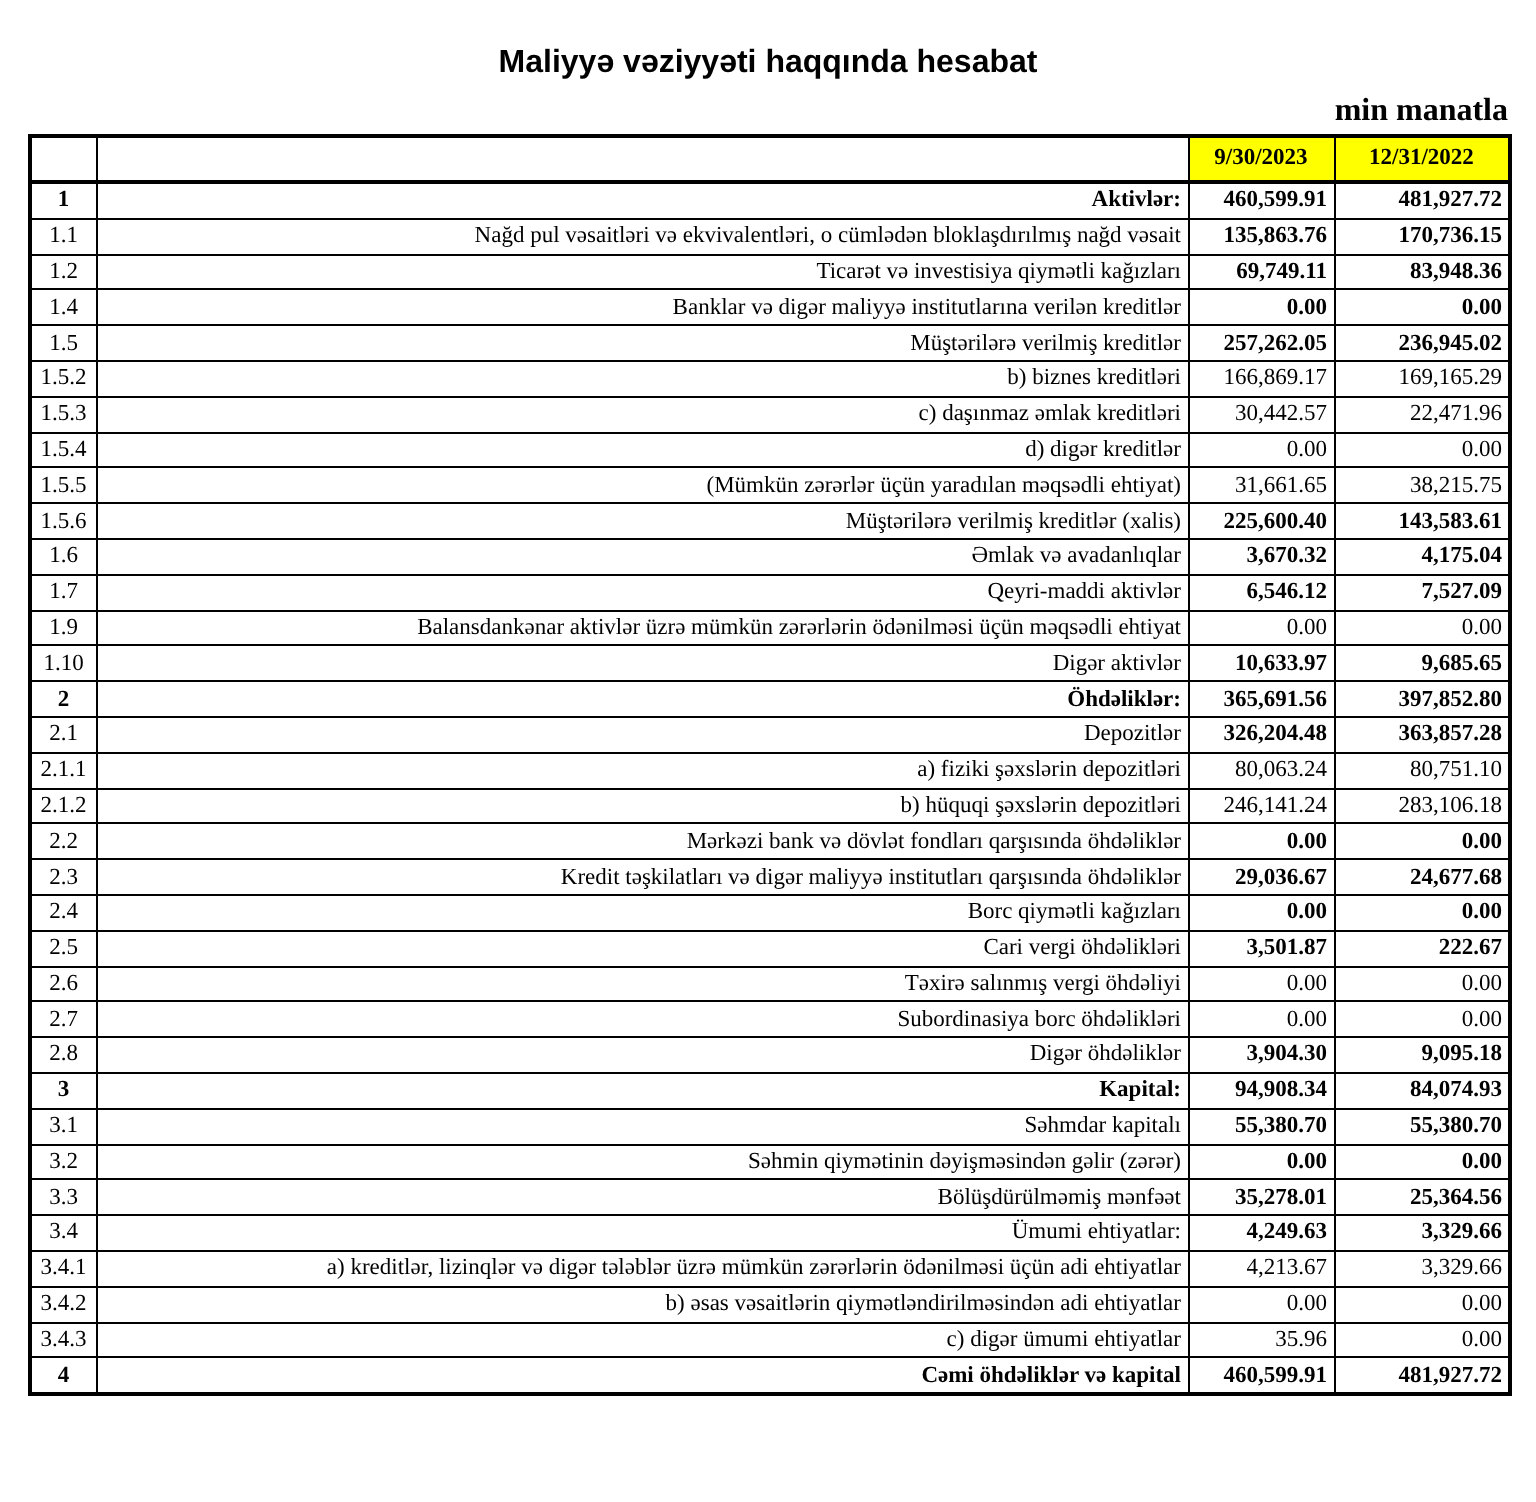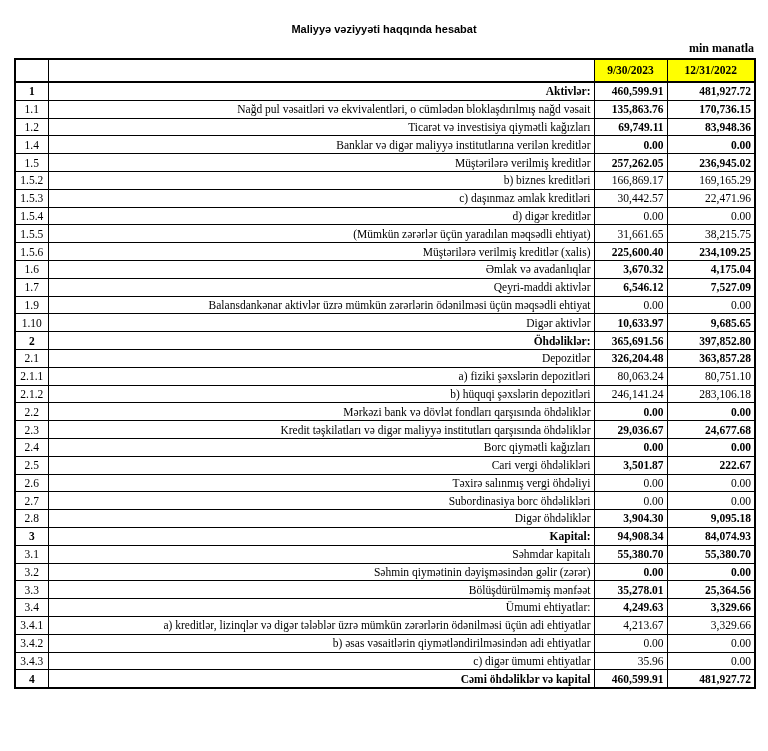--- a/index.html
+++ b/index.html
@@ -1,20 +1,20 @@
 <!DOCTYPE html>
 <html><head>
 <meta charset="utf-8">
 <style>
   html,body{margin:0;padding:0;background:#ffffff;}
   .page{position:relative;width:768px;height:751px;background:#ffffff;overflow:hidden;
         font-family:"Liberation Serif", serif;color:#000;}
   .title{margin:23px 0 0 0;text-align:center;
-         font-family:"Liberation Sans", sans-serif;font-weight:bold;font-size:11px;}
-  .unit-note{width:754px;text-align:right;font-weight:bold;font-size:12px;
+         font-family:"Liberation Sans", sans-serif;font-weight:bold;font-size:16px;}
+  .unit-note{width:754px;text-align:right;font-weight:bold;font-size:16px;
              margin-top:6px;margin-bottom:2px;}
   table.fin{margin-left:14px;border-collapse:collapse;table-layout:fixed;width:740px;
             border:2px solid #000;}
   table.fin col.c-no{width:33px;}
   table.fin col.c-label{width:546px;}
   table.fin col.c-v1{width:73px;}
   table.fin col.c-v2{width:88px;}
   table.fin th, table.fin td{border:1px solid #000;font-size:11.5px;line-height:1.05;
             padding:1px 3px;height:14.8px;overflow:hidden;white-space:nowrap;}
   table.fin thead th{height:19px;border-bottom:2px solid #000;}
@@ -98,21 +98,21 @@
         <tr>
           <td class="no">1.5.5</td>
           <td class="label">(Mümkün zərərlər üçün yaradılan məqsədli ehtiyat)</td>
           <td class="val">31,661.65</td>
           <td class="val">38,215.75</td>
         </tr>
         <tr>
           <td class="no">1.5.6</td>
           <td class="label">Müştərilərə verilmiş kreditlər (xalis)</td>
           <td class="val b">225,600.40</td>
-          <td class="val b">234,109.25</td>
+          <td class="val b">143,583.61</td>
         </tr>
         <tr>
           <td class="no">1.6</td>
           <td class="label">Əmlak və avadanlıqlar</td>
           <td class="val b">3,670.32</td>
           <td class="val b">4,175.04</td>
         </tr>
         <tr>
           <td class="no">1.7</td>
           <td class="label">Qeyri-maddi aktivlər</td>

